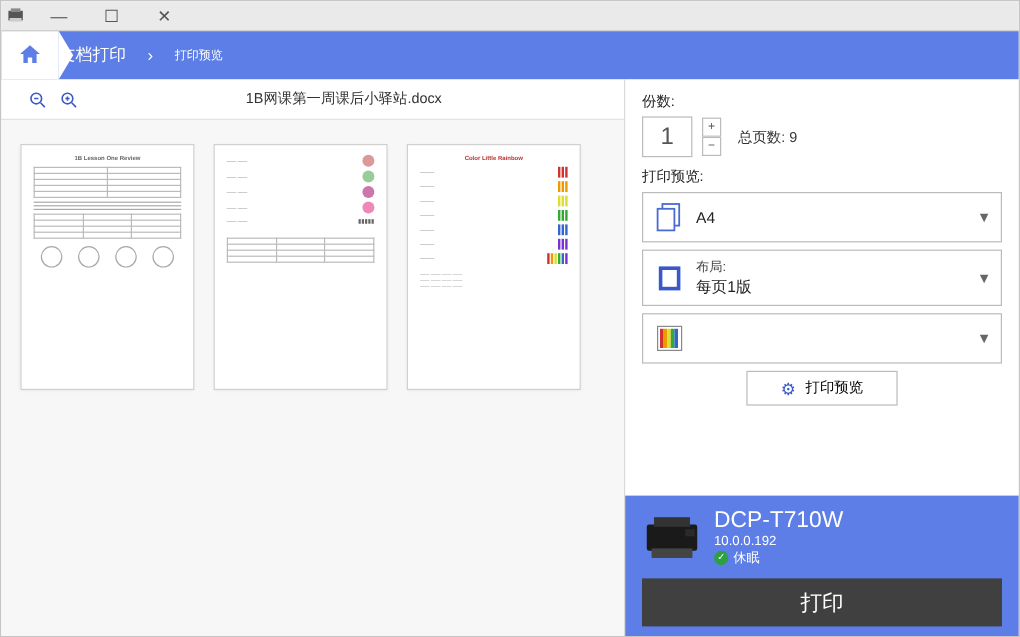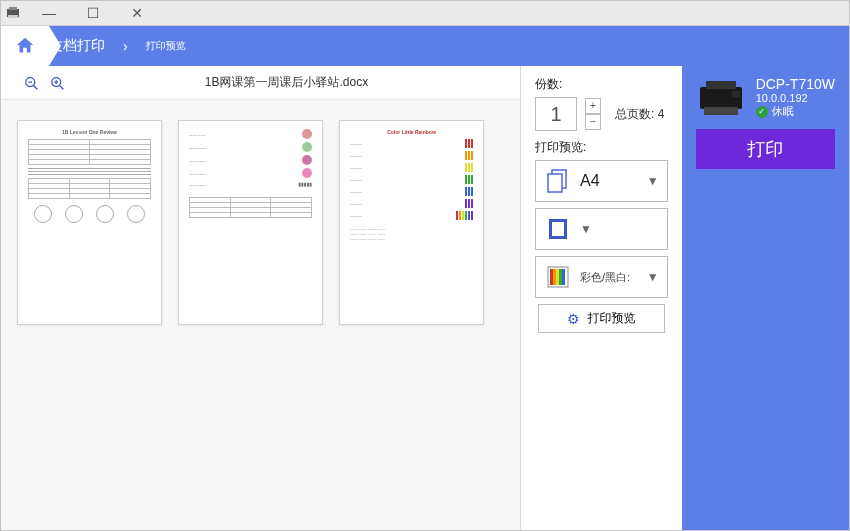--- a/index.html
+++ b/index.html
@@ -24,45 +24,45 @@
 .page .pline { height: 1px; background: #aaa; margin: 2px 0; }
 .page .ptbl { width: 100%; border-collapse: collapse; margin: 3px 0; }
 .page .ptbl td { border: 0.5px solid #bbb; height: 5px; }
 .page .pcircs { display: flex; justify-content: space-around; margin-top: 6px; }
 .page .pcircs span { width: 18px; height: 18px; border: 0.5px solid #aaa; border-radius: 50%; display: block; }
 .page .prows { display: flex; flex-direction: column; gap: 3px; }
 .page .prow { display: flex; justify-content: space-between; align-items: center; }
 .page .prow .dot { width: 10px; height: 10px; border-radius: 50%; }
 .page .bars { display: flex; gap: 1px; }
 .page .bars i { width: 2px; height: 9px; display: block; }
-.rightcol { flex: 1; display: flex; flex-direction: row; }
+.rightcol { flex: 1; display: flex; flex-direction: column; }
 .settings { padding: 10px 14px; flex: 1; overflow: auto; }
 .label { font-size: 12px; color: #222; margin-bottom: 4px; }
 .copies-row { display: flex; align-items: center; gap: 8px; margin-bottom: 8px; }
 .copies-box { width: 42px; height: 34px; border: 1px solid #bbb; display: flex; align-items: center; justify-content: center; font-size: 20px; color: #555; }
 .stepper { display: flex; flex-direction: column; }
 .stepper button { width: 16px; height: 16px; border: 1px solid #bbb; background: #fff; font-size: 10px; line-height: 1; color: #555; cursor: pointer; }
 .totalpages { font-size: 12px; color: #333; margin-left: 6px; }
 .opt { display: flex; align-items: center; border: 1px solid #bbb; padding: 6px 8px; margin-bottom: 6px; cursor: pointer; background: #fff; }
 .opt .oicon { width: 28px; height: 28px; margin-right: 8px; flex-shrink: 0; }
 .opt .otext { flex: 1; }
 .opt .otext .olabel { font-size: 11px; color: #444; }
-.opt .otext .oval { font-size: 16px; color: #222; }
+.opt .otext .oval { font-size: 13px; color: #222; }
 .opt .oarrow { color: #666; font-size: 12px; }
 .allset-row { text-align: center; margin-top: 4px; }
 .allset { display: inline-flex; align-items: center; gap: 8px; border: 1px solid #bbb; background: #fff; padding: 5px 28px; cursor: pointer; font-size: 12px; }
 .allset .gear { color: #3a58c7; font-size: 14px; }
 .printer-panel { background: #5c7ee6; padding: 10px 14px; }
 .printer-info { display: flex; align-items: center; gap: 10px; margin-bottom: 10px; }
 .printer-icon { width: 50px; height: 38px; }
-.printer-text .pname { color: #fff; font-size: 14px; font-weight: 500; }
+.printer-text .pname { color: #fff; font-size: 19px; font-weight: 500; }
 .printer-text .pip { color: #fff; font-size: 11px; }
 .printer-text .pstatus { color: #fff; font-size: 11px; display: flex; align-items: center; gap: 4px; }
 .pstatus .chk { width: 12px; height: 12px; background: #2ea043; border-radius: 50%; display: inline-flex; align-items: center; justify-content: center; color: #fff; font-size: 8px; }
-.printbtn { background: #6d28d9; color: #fff; border: none; width: 100%; height: 40px; font-size: 18px; cursor: pointer; }
+.printbtn { background: #404040; color: #fff; border: none; width: 100%; height: 40px; font-size: 18px; cursor: pointer; }
 </style>
 </head>
 <body>
 
 <div class="titlebar">
   <span class="app-icon">
     <svg viewBox="0 0 16 16">
         <rect x="2" y="4" width="12" height="8" fill="#555"></rect>
         <rect x="4" y="2" width="8" height="3" fill="#888"></rect>
         <rect x="3" y="10" width="10" height="3" fill="#ccc"></rect>
@@ -286,21 +286,21 @@
 
   <div class="rightcol">
     <div class="settings">
       <div class="label">份数:</div>
       <div class="copies-row">
         <div class="copies-box">1</div>
         <div class="stepper">
           <button>+</button>
           <button>−</button>
         </div>
-        <span class="totalpages">总页数: 4</span>
+        <span class="totalpages">总页数: 9</span>
       </div>
 
       <div class="label">打印预览:</div>
 
       <div class="opt">
         <span class="oicon">
           <svg viewBox="0 0 28 28">
               <rect x="8" y="3" width="14" height="18" fill="none" stroke="#4a6bd6" stroke-width="1.5"></rect>
               <rect x="4" y="7" width="14" height="18" fill="#fff" stroke="#4a6bd6" stroke-width="1.5"></rect>
             </svg>
@@ -311,36 +311,39 @@
         <span class="oarrow">▼</span>
       </div>
 
       <div class="opt">
         <span class="oicon">
           <svg viewBox="0 0 28 28">
               <rect x="5" y="4" width="18" height="20" fill="#3a58c7"></rect>
               <rect x="8" y="7" width="12" height="14" fill="#fff"></rect>
             </svg>
         </span>
+        <div class="otext">
+          <div class="olabel">布局:</div>
+          <div class="oval">每页1版</div>
+        </div>
         <span class="oarrow">▼</span>
       </div>
 
       <div class="opt">
         <span class="oicon">
           <svg viewBox="0 0 28 28">
               <rect x="4" y="4" width="20" height="20" fill="none" stroke="#888"></rect>
               <rect x="6" y="6" width="3" height="16" fill="#c33"></rect>
               <rect x="9" y="6" width="3" height="16" fill="#e90"></rect>
               <rect x="12" y="6" width="3" height="16" fill="#dd3"></rect>
               <rect x="15" y="6" width="3" height="16" fill="#3a3"></rect>
               <rect x="18" y="6" width="3" height="16" fill="#36c"></rect>
             </svg>
         </span>
         <div class="otext">
-          <div class="olabel">彩色/黑白:</div>
         </div>
         <span class="oarrow">▼</span>
       </div>
 
       <div class="allset-row">
         <button class="allset">
           <span class="gear">⚙</span>
           <span>打印预览</span>
         </button>
       </div>

